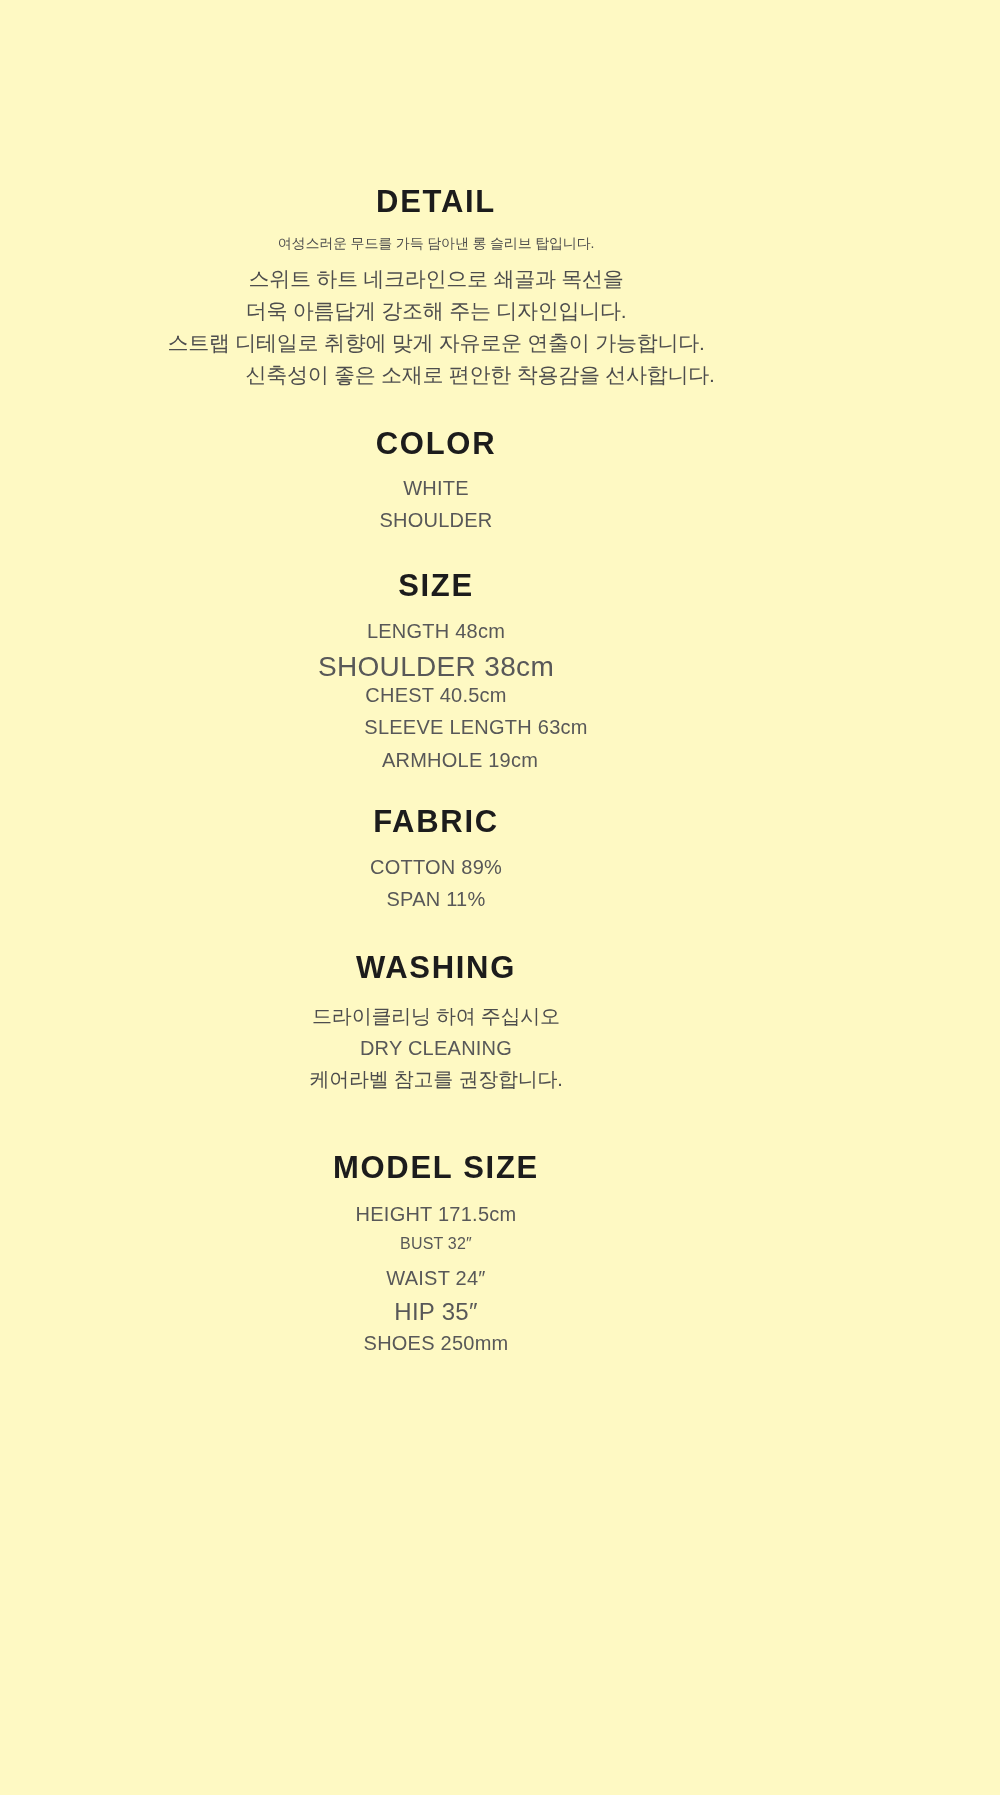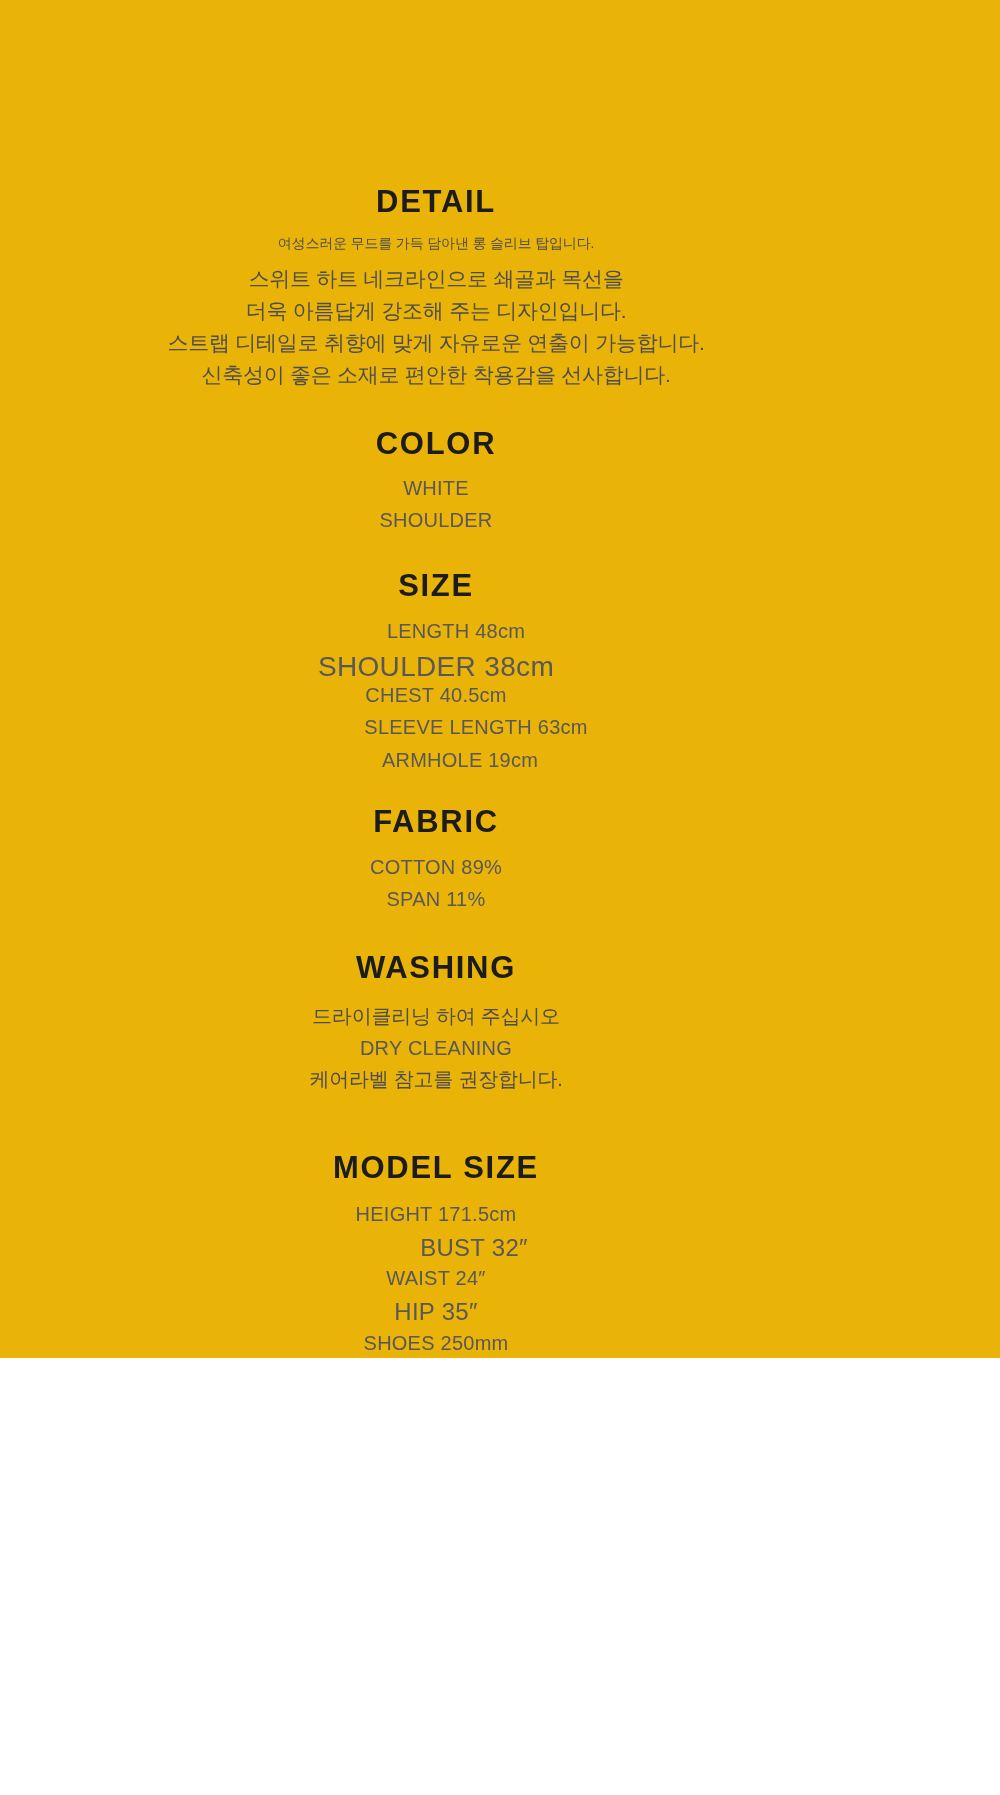--- a/index.html
+++ b/index.html
@@ -10,22 +10,22 @@
   body {
     width: 1000px;
     height: 1795px;
     font-family: "Liberation Sans", sans-serif;
     -webkit-font-smoothing: antialiased;
   }
 
   .page {
     position: relative;
     width: 1000px;
-    height: 1358px;
-    background: #eab308;
+    height: 1795px;
+    background: #fef9c3;
     overflow: hidden;
   }
 
   
   .content {
     position: absolute;
     left: 0;
     top: 0;
     width: 872px;
     padding-left: 0;
@@ -61,45 +61,45 @@
   }
 
   
   .pos { position: absolute; width: 872px; text-align: center; }
 
   #title-detail     { top: 186px; font-size: 31px; }
   #detail-l0        { top: 236px; font-size: 14px; }
   #detail-l1        { top: 268px; font-size: 21px; }
   #detail-l2        { top: 300px; font-size: 21px; }
   #detail-l3        { top: 332px; font-size: 21px; }
-  #detail-l4        { top: 364px; font-size: 21px; }
+  #detail-l4        { top: 364px; font-size: 21px; padding-left: 44px; }
 
   #title-color      { top: 428px; font-size: 31px; }
   #color-l0         { top: 478px; font-size: 20px; }
   #color-l1         { top: 510px; font-size: 20px; }
 
   #title-size       { top: 570px; font-size: 31px; }
-  #size-l0          { top: 621px; font-size: 20px; margin-left: 20px; }
+  #size-l0          { top: 621px; font-size: 20px; }
   #size-l1          { top: 653px; font-size: 28px; }
   #size-l2          { top: 685px; font-size: 20px; }
   #size-l3          { top: 717px; font-size: 20px; margin-left: 40px; }
   #size-l4          { top: 750px; font-size: 20px; padding-left: 24px; }
 
   #title-fabric     { top: 806px; font-size: 31px; }
   #fabric-l0        { top: 857px; font-size: 20px; }
   #fabric-l1        { top: 889px; font-size: 20px; }
 
   #title-washing    { top: 952px; font-size: 31px; }
   #wash-l0          { top: 1006px; font-size: 20px; }
   #wash-l1          { top: 1038px; font-size: 20px; }
   #wash-l2          { top: 1069px; font-size: 20px; }
 
   #title-model      { top: 1152px; font-size: 31px; }
   #model-l0         { top: 1204px; font-size: 20px; }
-  #model-l1         { top: 1236px; font-size: 24px; padding-left: 38px; }
+  #model-l1         { top: 1236px; font-size: 16px; }
   #model-l2         { top: 1268px; font-size: 20px; }
   #model-l3         { top: 1300px; font-size: 24px; }
   #model-l4         { top: 1333px; font-size: 20px; text-align: center; }
 </style>
 </head>
 <body>
 
 <div class="page">
   <div class="content">
 

